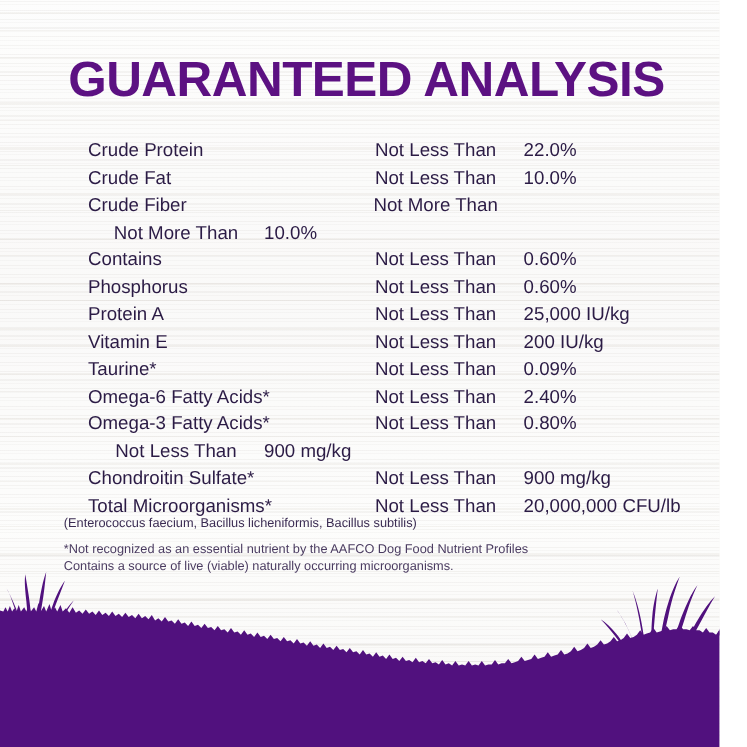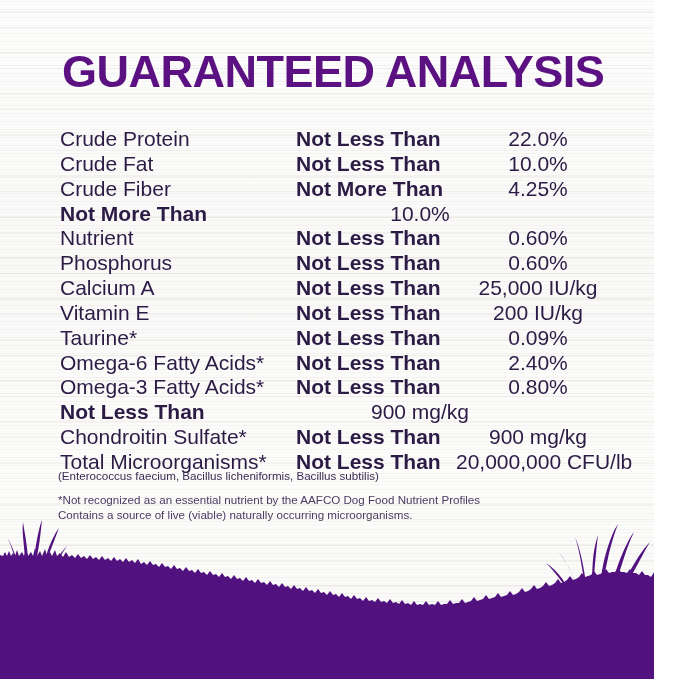--- a/index.html
+++ b/index.html
@@ -69,35 +69,35 @@
     position: absolute;
     left: 60px;
     top: 127px;
     width: 562px;
   }
   .row {
     display: flex;
     align-items: baseline;
     height: 24.85px;
     color: #2b1b45;
-    font-size: 21px;
-    white-space: nowrap;
+    font-size: 17px;
+    white-space: nowrap;
+    margin-left: 20px;
   }
   .cell-name {
     flex: 0 0 236px;
     text-align: left;
   }
   .cell-qualifier {
     flex: 0 0 160px;
-    text-align: left;
-    font-weight: bold;
+    text-align: center;
   }
   .cell-value {
     flex: 1 1 auto;
-    text-align: center;
+    text-align: left;
     padding-right: 2px;
   }
 
   #strain-note {
     position: absolute;
     left: 58px;
     top: 469px;
     font-size: 11.6px;
     color: #3a2b52;
     white-space: nowrap;
@@ -141,42 +141,41 @@
 
     <div class="row">
       <span class="cell-name">Crude Fat</span>
       <span class="cell-qualifier">Not Less Than</span>
       <span class="cell-value">10.0%</span>
     </div>
 
     <div class="row">
       <span class="cell-name">Crude Fiber</span>
       <span class="cell-qualifier">Not More Than</span>
-      <span class="cell-value">4.25%</span>
     </div>
 
     <div class="row">
       <span class="cell-qualifier">Not More Than</span>
       <span class="cell-value">10.0%</span>
     </div>
 
     <div class="row">
-      <span class="cell-name">Nutrient</span>
+      <span class="cell-name">Contains</span>
       <span class="cell-qualifier">Not Less Than</span>
       <span class="cell-value">0.60%</span>
     </div>
 
     <div class="row">
       <span class="cell-name">Phosphorus</span>
       <span class="cell-qualifier">Not Less Than</span>
       <span class="cell-value">0.60%</span>
     </div>
 
     <div class="row">
-      <span class="cell-name">Calcium A</span>
+      <span class="cell-name">Protein A</span>
       <span class="cell-qualifier">Not Less Than</span>
       <span class="cell-value">25,000 IU/kg</span>
     </div>
 
     <div class="row">
       <span class="cell-name">Vitamin E</span>
       <span class="cell-qualifier">Not Less Than</span>
       <span class="cell-value">200 IU/kg</span>
     </div>
 

